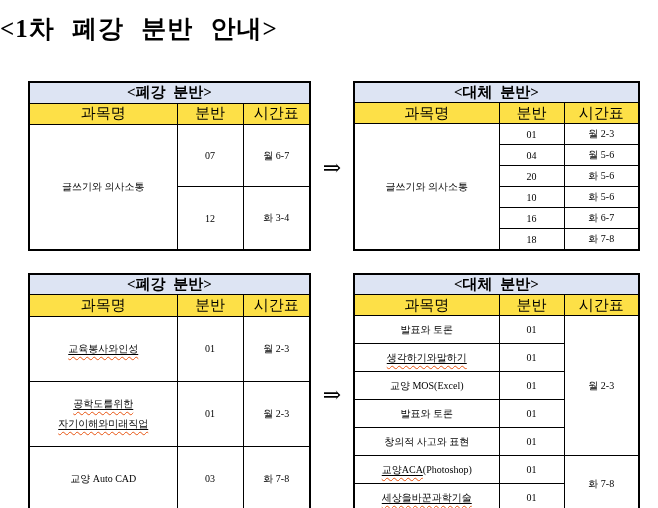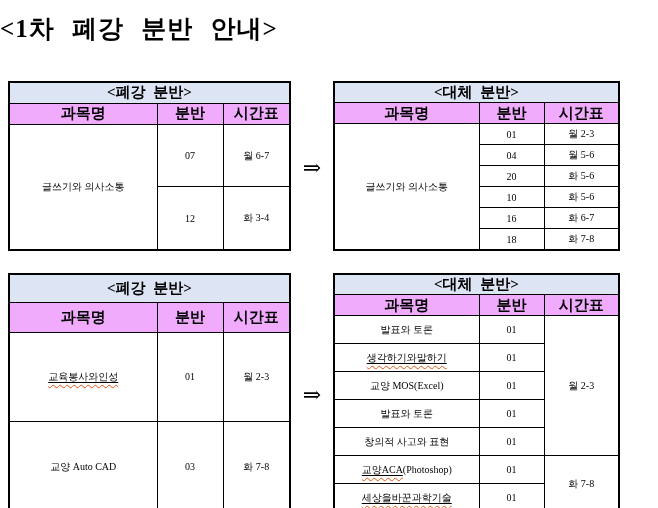--- a/index.html
+++ b/index.html
@@ -5,39 +5,39 @@
   html,body{margin:0;padding:0;}
   body{
     width:658px;height:508px;background:#ffffff;color:#000;
     font-family:"Liberation Serif","DejaVu Serif",serif;
     overflow:hidden;
   }
   .page-title{
     margin-top:12px;text-align:left;
     font-size:25px;font-weight:bold;word-spacing:10px;letter-spacing:1px;
   }
-  .row{display:flex;padding-left:8px;}
+  .row{display:flex;padding-left:28px;}
   .row-top{margin-top:36px;}
   .row-bottom{margin-top:22px;}
   .arrow-cell{
     width:42px;display:flex;align-items:center;justify-content:center;
   }
   .arrow{font-size:22px;line-height:1;transform:translateY(2px);}
   table{
     border-collapse:collapse;table-layout:fixed;
     border:2px solid #000;
   }
   table.t-left{width:281px;}
   table.t-right{width:285px;}
   td{
     border:1px solid #000;text-align:center;vertical-align:middle;
     padding:0;font-size:10px;overflow:hidden;
   }
   tr.ttl td{height:18px;background:#dde4f3;font-weight:bold;font-size:15px;word-spacing:4px;}
-  tr.hdr td{height:20px;background:#f0abfc;font-weight:bold;font-size:15px;}
+  tr.hdr td{height:20px;background:#fde047;font-weight:normal;font-size:15px;}
   .t-left.top td.data{height:60px;margin-left:32px;}
   .t-right.top td.data{height:20px;}
   .t-left.bot td.data{height:63px;margin-left:15px;}
   .t-right.bot td.data{height:27px;text-align:center;}
   .squig{
     text-decoration:underline wavy #e8530f;
     text-decoration-thickness:1px;
     text-underline-offset:4px;
   }
   .solid{
@@ -145,20 +145,28 @@
         <td>시간표</td>
       </tr>
       <tr>
         <td class="data">
           <span class="squig"><span class="solid">교육봉사와인성</span></span>
         </td>
         <td class="data">01</td>
         <td class="data">월 2-3</td>
       </tr>
       <tr>
+        <td class="data">
+          <span class="line"><span class="squig"><span class="solid">공학도를위한</span></span></span>
+          <span class="line"><span class="squig"><span class="solid">자기이해와미래직업</span></span></span>
+        </td>
+        <td class="data">01</td>
+        <td class="data">월 2-3</td>
+      </tr>
+      <tr>
         <td class="data">교양 Auto CAD</td>
         <td class="data">03</td>
         <td class="data">화 7-8</td>
       </tr>
     </tbody>
   </table>
 
   <div class="arrow-cell">
     <span class="arrow">⇒</span>
   </div>

